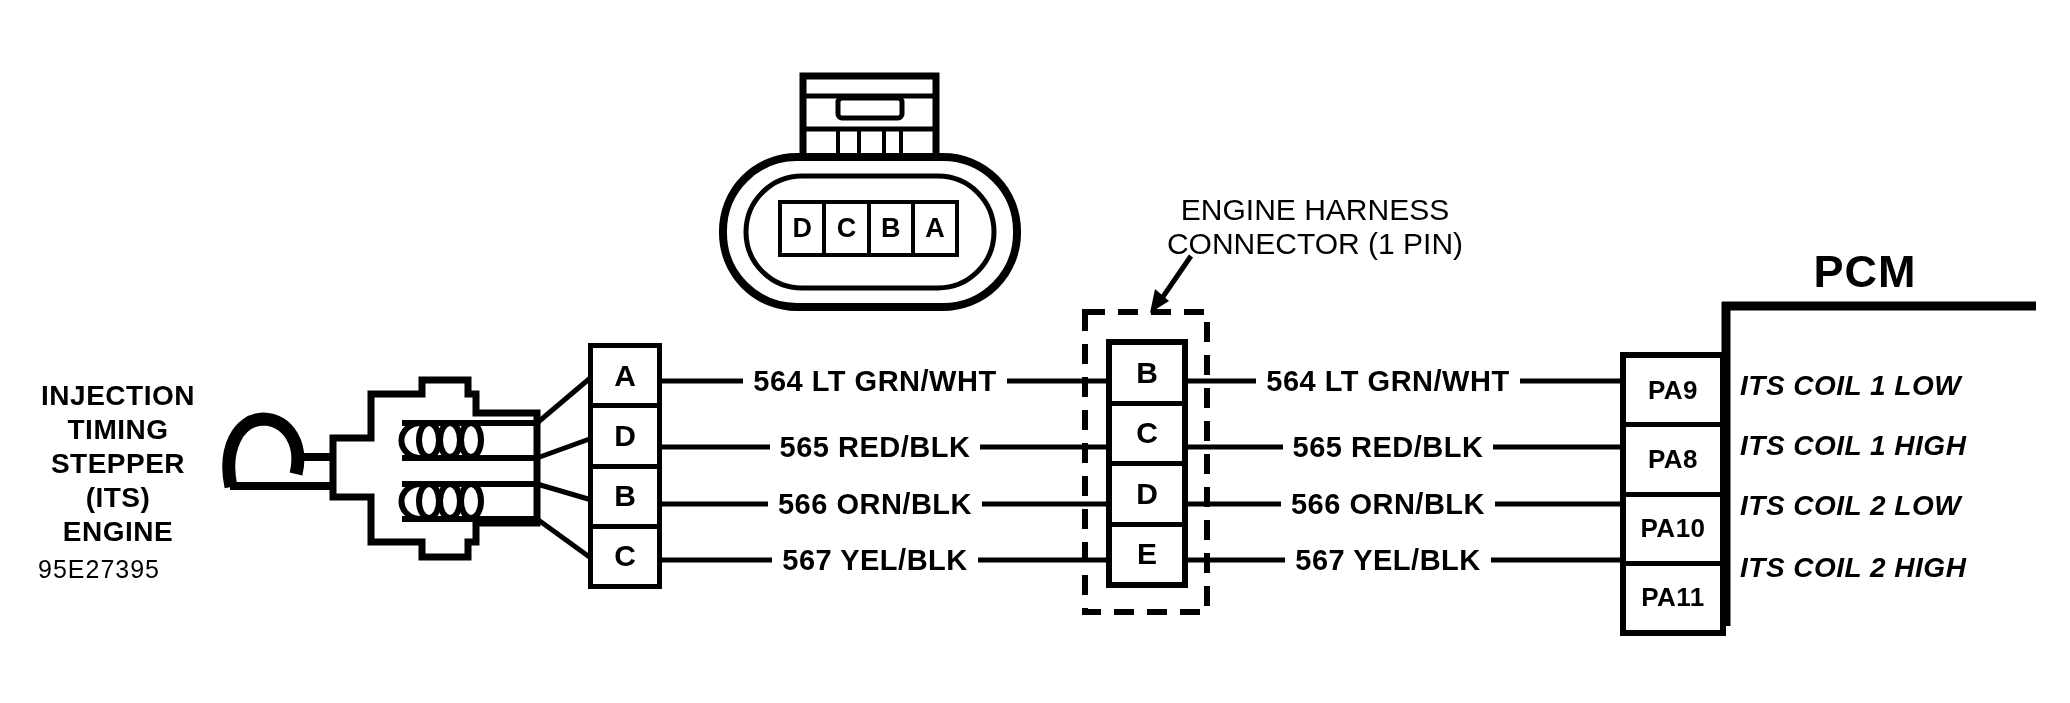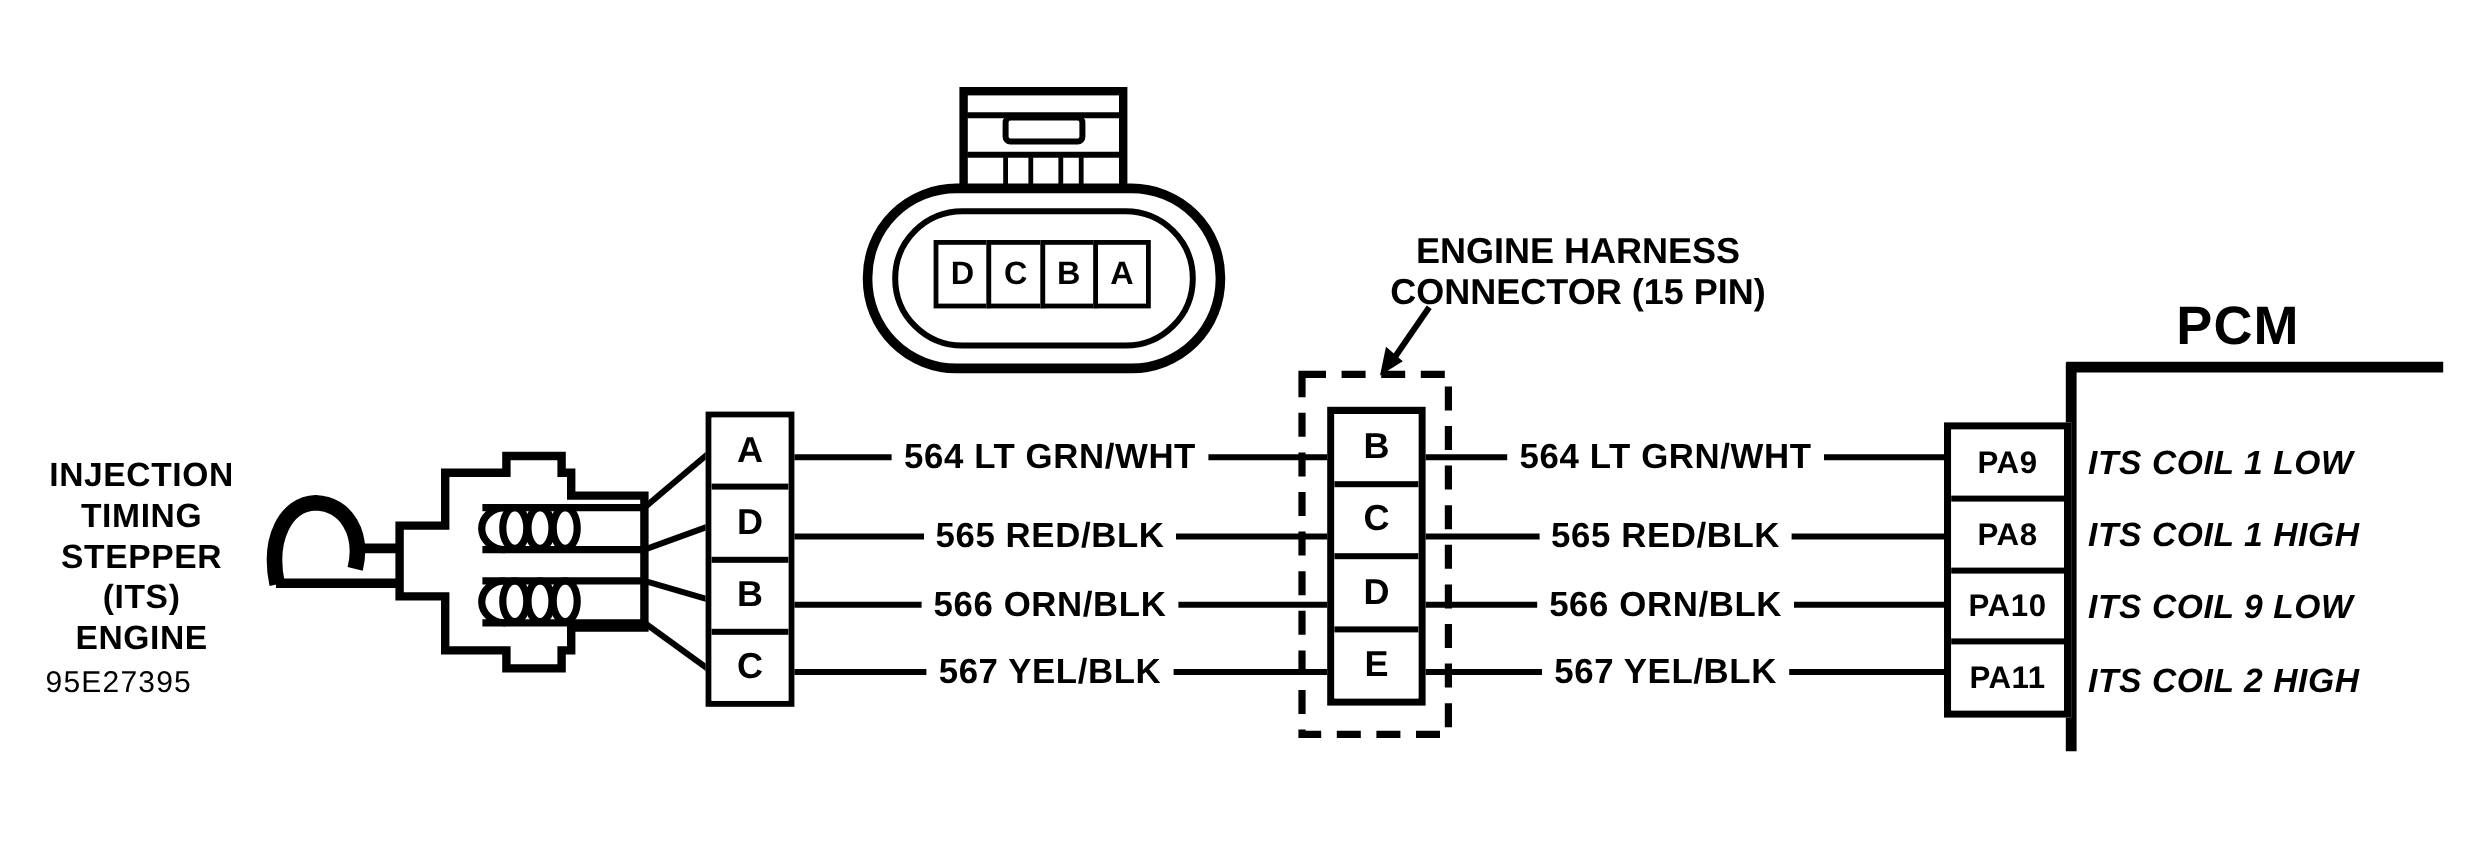--- a/index.html
+++ b/index.html
@@ -22,31 +22,31 @@
   
   .stack{display:flex;flex-direction:column;box-sizing:border-box;
     border:5px solid #000;background:#fff;}
   .stack .cell{flex:1;display:flex;align-items:center;justify-content:center;
     font-weight:bold;background:#fff;}
   .stack .cell + .cell{border-top:5px solid #000;}
   .stack-motor{left:588px;top:343px;width:74px;height:246px;}
   .stack-motor .cell{font-size:30px;}
   .stack-harness{left:1106px;top:339px;width:82px;height:249px;border-width:6px;}
   .stack-harness .cell{font-size:30px;}
-  .stack-pcm{left:1620px;top:352px;width:106px;height:246px;border-width:6px;}
+  .stack-pcm{left:1620px;top:352px;width:106px;height:284px;border-width:6px;}
   .stack-pcm .cell{font-size:26px;letter-spacing:0.5px;}
   
   .wlabel{height:34px;width:324px;display:flex;align-items:center;justify-content:center;
     font-size:29px;font-weight:bold;letter-spacing:0.5px;white-space:nowrap;}
   .wlabel span{background:#fff;padding:0 10px;}
   .wl-left{left:713px;}
   .wl-right{left:1226px;}
   
   .harness-label{left:1139px;top:193px;width:352px;text-align:center;
-    font-size:30px;font-weight:bold;line-height:34px;white-space:nowrap;}
+    font-size:30px;font-weight:normal;line-height:34px;white-space:nowrap;}
   
   .pcm-title{left:1780px;top:246px;width:170px;text-align:center;
     font-size:45px;font-weight:bold;letter-spacing:1px;}
   .pcm-fn{left:1740px;height:30px;display:flex;align-items:center;
     font-size:28px;font-weight:bold;white-space:nowrap;letter-spacing:0.5px;font-style:italic;}
 </style>
 </head>
 <body>
 
 <div class="stage">
@@ -164,21 +164,21 @@
     </div>
   <div class="abs wlabel wl-left" style="top:487px">
       <span>566 ORN/BLK</span>
     </div>
   <div class="abs wlabel wl-left" style="top:543px">
       <span>567 YEL/BLK</span>
     </div>
 
   <div class="abs harness-label">
     <div>ENGINE HARNESS</div>
-    <div>CONNECTOR (15 PIN)</div>
+    <div>CONNECTOR (1 PIN)</div>
   </div>
 
   <div class="abs stack stack-harness">
     <div class="cell">B</div>
     <div class="cell">C</div>
     <div class="cell">D</div>
     <div class="cell">E</div>
   </div>
 
   <div class="abs wlabel wl-right" style="top:364px">
@@ -198,16 +198,16 @@
 
   <div class="abs stack stack-pcm">
     <div class="cell">PA9</div>
     <div class="cell">PA8</div>
     <div class="cell">PA10</div>
     <div class="cell">PA11</div>
   </div>
 
   <div class="abs pcm-fn" style="top:371px">ITS COIL 1 LOW</div>
   <div class="abs pcm-fn" style="top:431px">ITS COIL 1 HIGH</div>
-  <div class="abs pcm-fn" style="top:491px">ITS COIL 9 LOW</div>
+  <div class="abs pcm-fn" style="top:491px">ITS COIL 2 LOW</div>
   <div class="abs pcm-fn" style="top:553px">ITS COIL 2 HIGH</div>
 
 </div>
 
 </body></html>

